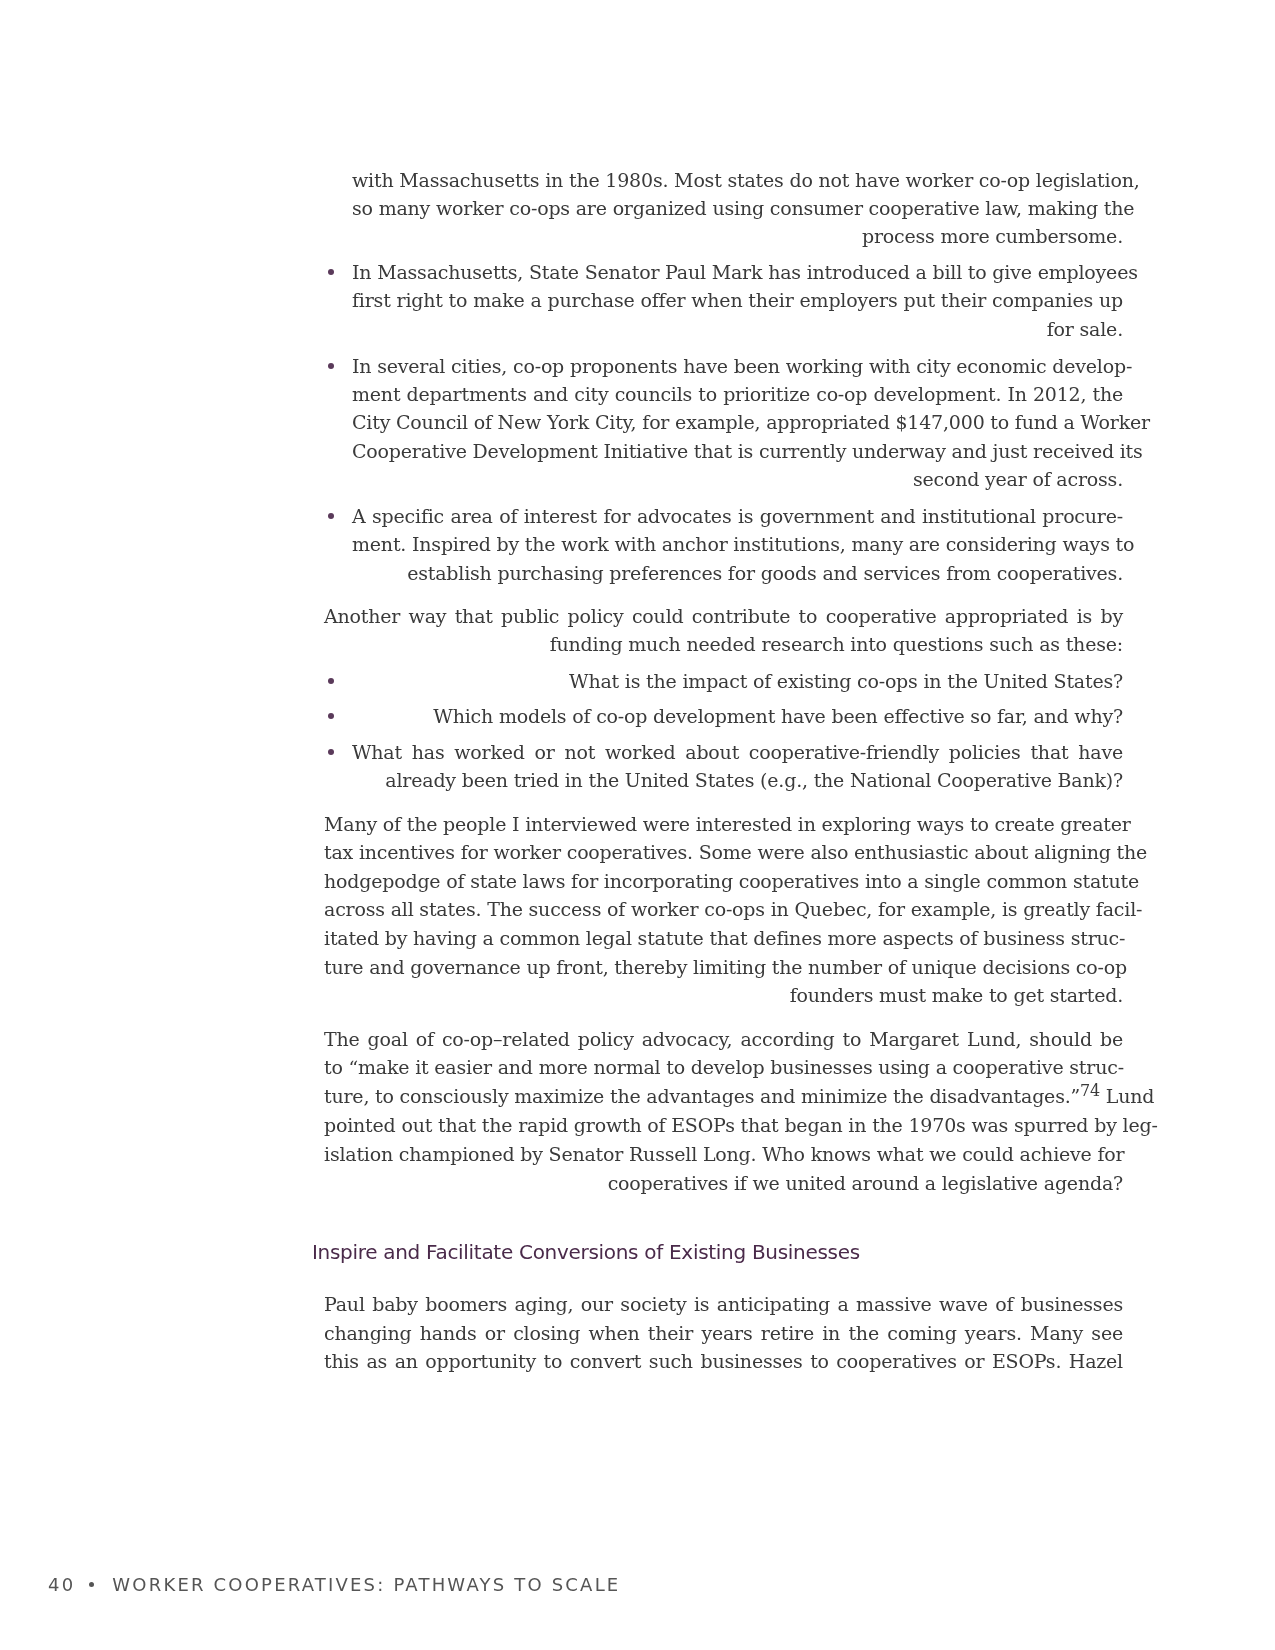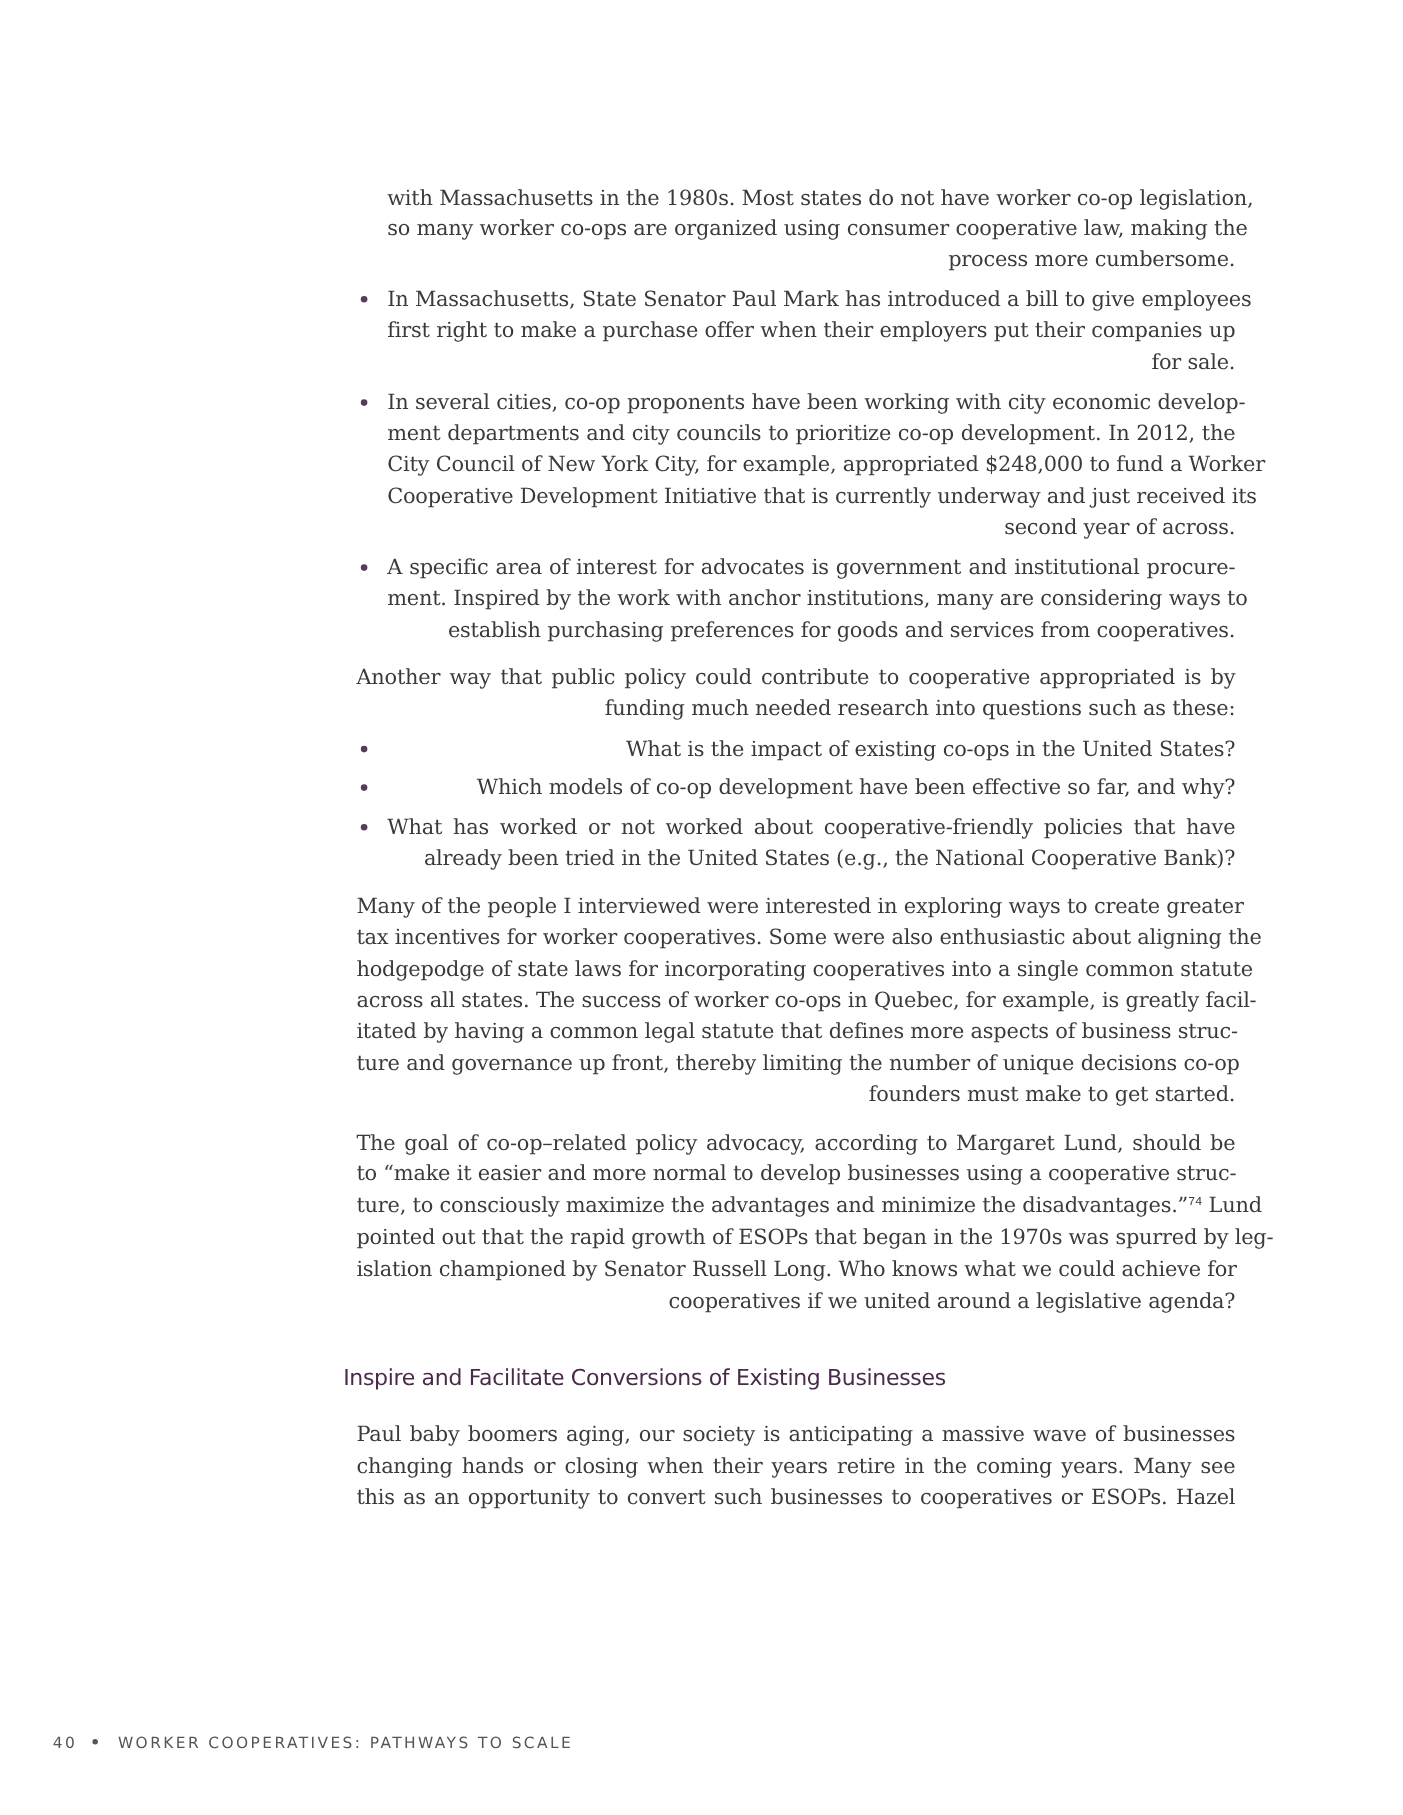--- a/index.html
+++ b/index.html
@@ -28,27 +28,27 @@
   .heading {
     position: absolute;
     left: 312px;
     font-family: "DejaVu Sans", "Liberation Sans", sans-serif;
     font-size: 20px;
     color: #4a2a4a;
     white-space: nowrap;
     line-height: 28px;
     letter-spacing: -0.3px;
   }
-  sup.fn { font-size: 11px; vertical-align: 7px; line-height: 0; font-family: Liberation Mono, monospace; }
+  sup.fn { font-size: 16px; vertical-align: 7px; line-height: 0; }
   .footer {
     position: absolute;
     top: 1573px;
     left: 48px;
     font-family: "DejaVu Sans", "Liberation Sans", sans-serif;
-    font-size: 14px;
+    font-size: 18px;
     color: #555555;
     letter-spacing: 2.2px;
     white-space: nowrap;
     line-height: 24px;
   }
   .footer .sep { display: inline-block; width: 5px; height: 5px; border-radius: 50%; background: #555555; margin: 0 18px 3px 14px; vertical-align: middle; }
 </style>
 </head>
 <body>
 
@@ -64,21 +64,21 @@
     <div>
       <span class="bullet" style="top:269px"></span>
       <div class="line ind just" style="top:258px">In Massachusetts, State Senator Paul Mark has introduced a bill to give employees</div>
       <div class="line ind just" style="top:286px">first right to make a purchase offer when their employers put their companies up</div>
       <div class="line ind" style="top:315px">for sale.</div>
     </div>
     <div>
       <span class="bullet" style="top:363px"></span>
       <div class="line ind just" style="top:352px">In several cities, co-op proponents have been working with city economic develop-</div>
       <div class="line ind just" style="top:380px">ment departments and city councils to prioritize co-op development. In 2012, the</div>
-      <div class="line ind just" style="top:408px">City Council of New York City, for example, appropriated $248,000 to fund a Worker</div>
+      <div class="line ind just" style="top:408px">City Council of New York City, for example, appropriated $147,000 to fund a Worker</div>
       <div class="line ind just" style="top:437px">Cooperative Development Initiative that is currently underway and just received its</div>
       <div class="line ind" style="top:465px">second year of across.</div>
     </div>
     <div>
       <span class="bullet" style="top:513px"></span>
       <div class="line ind just" style="top:502px">A specific area of interest for advocates is government and institutional procure-</div>
       <div class="line ind just" style="top:530px">ment. Inspired by the work with anchor institutions, many are considering ways to</div>
       <div class="line ind" style="top:559px">establish purchasing preferences for goods and services from cooperatives.</div>
     </div>
   </div>

